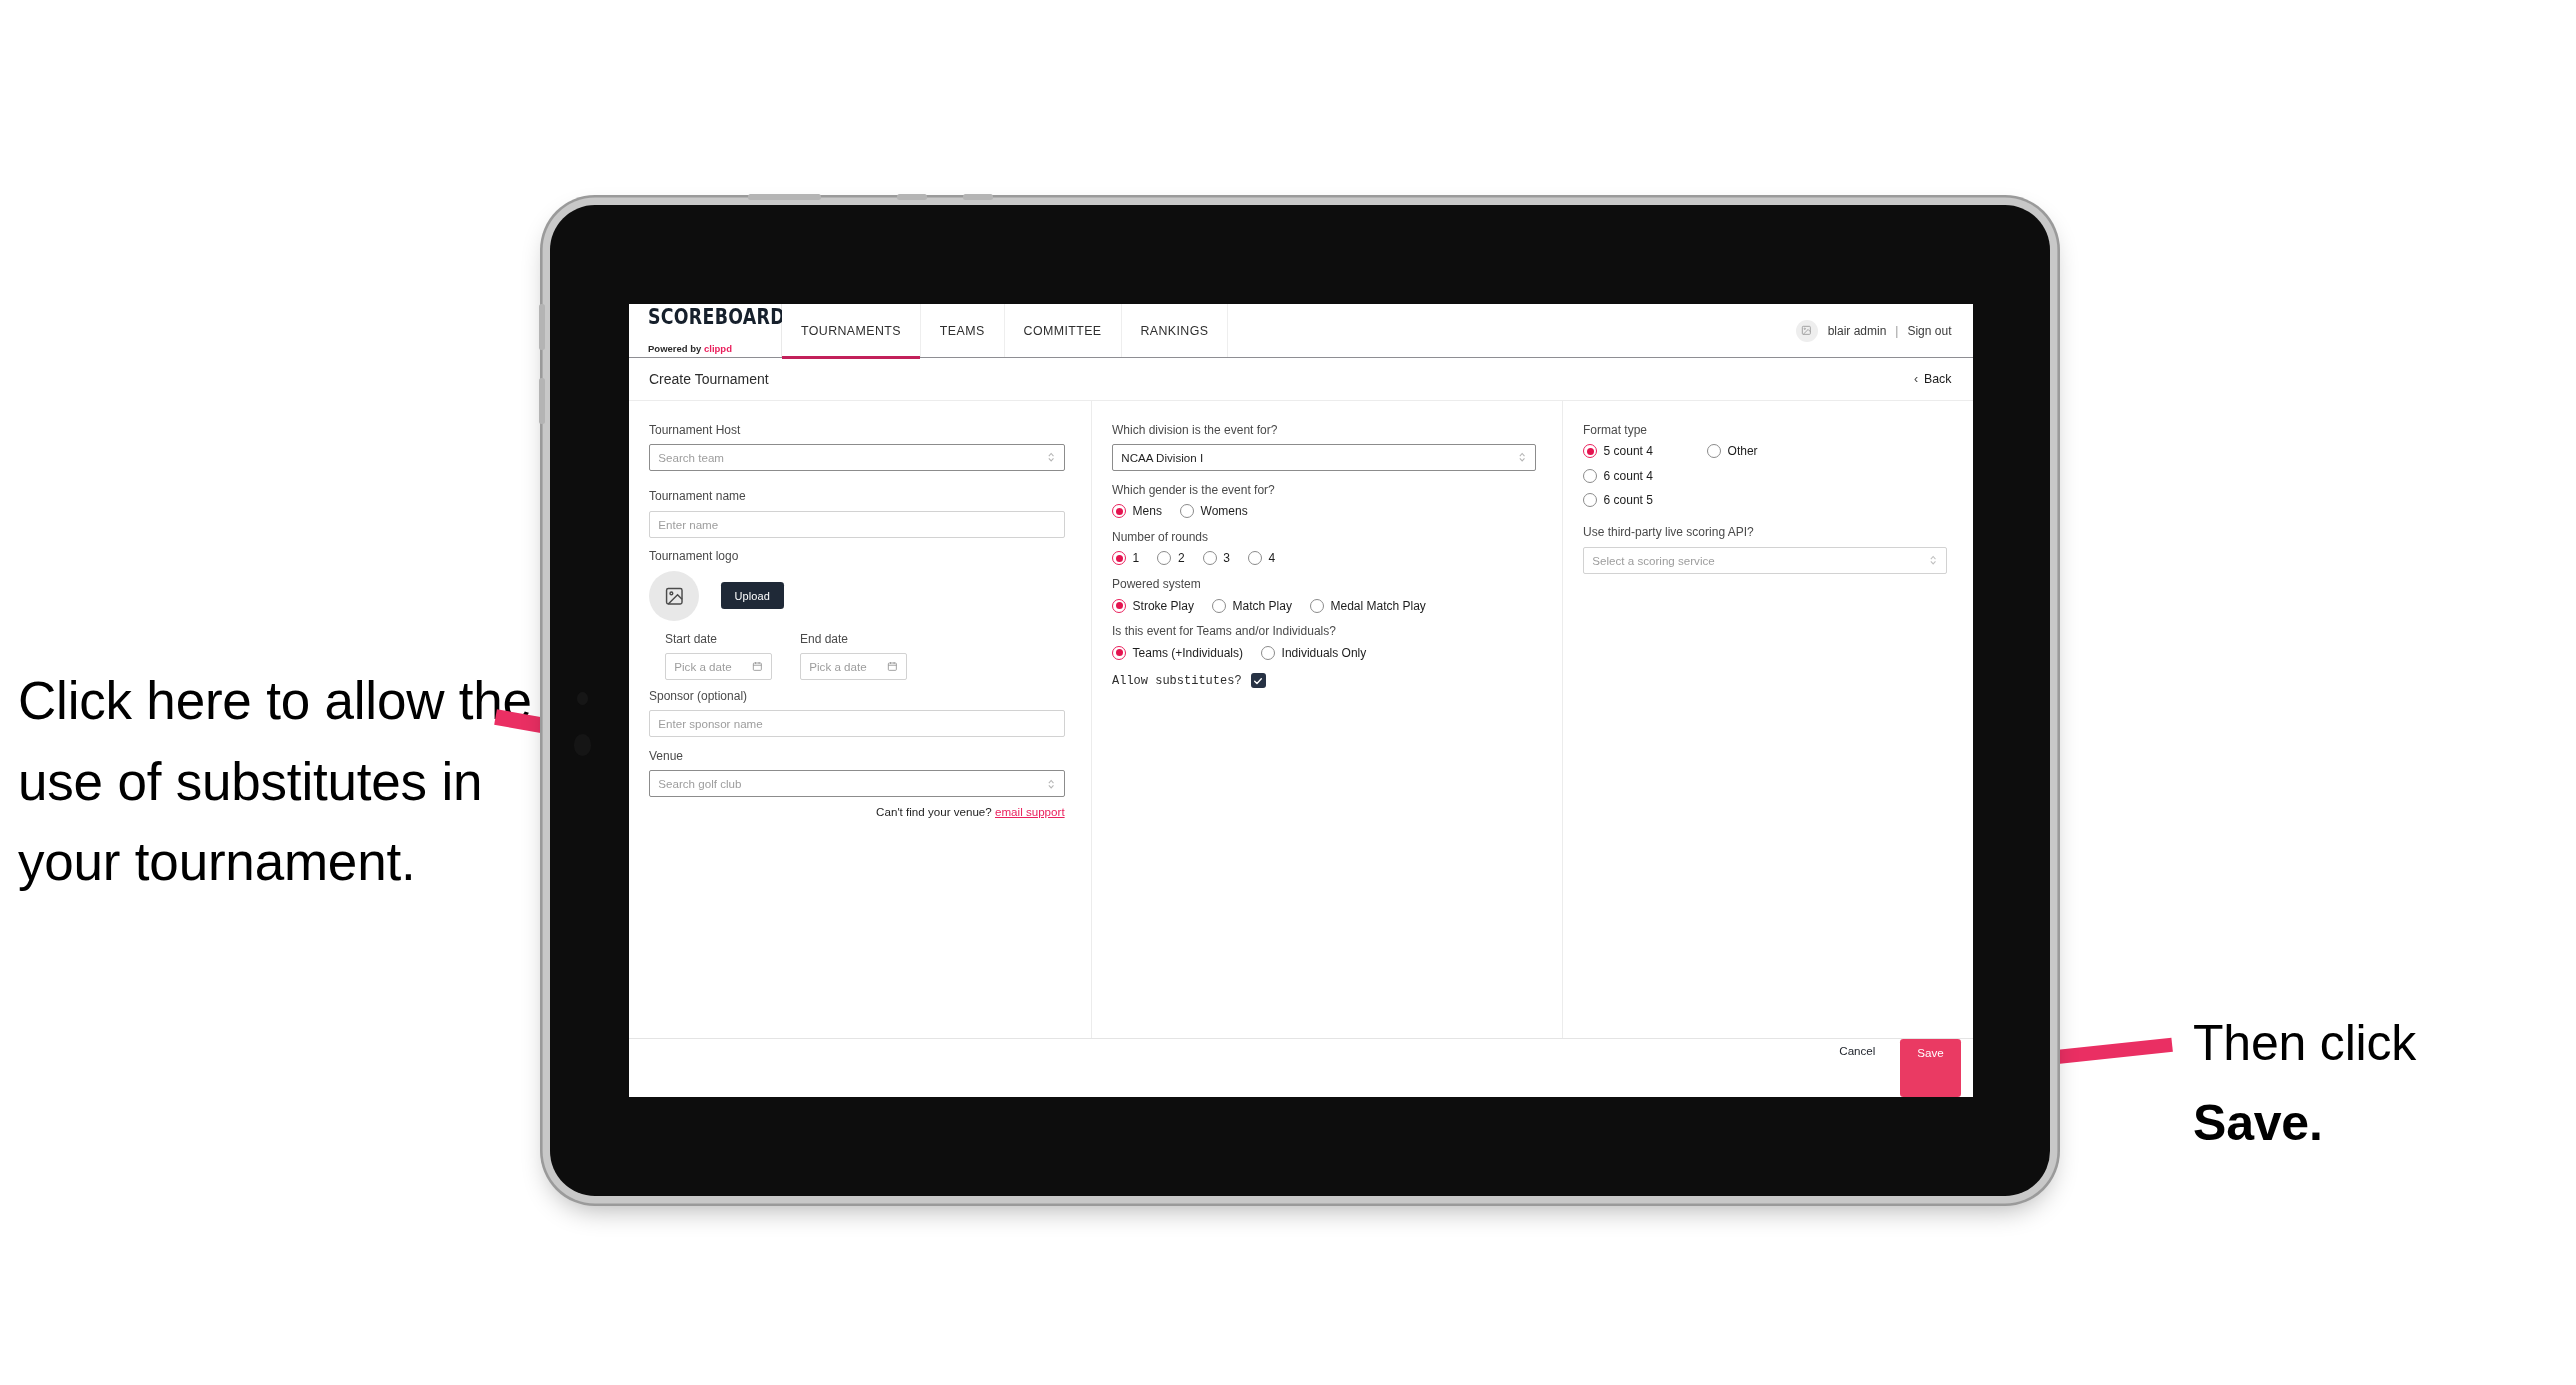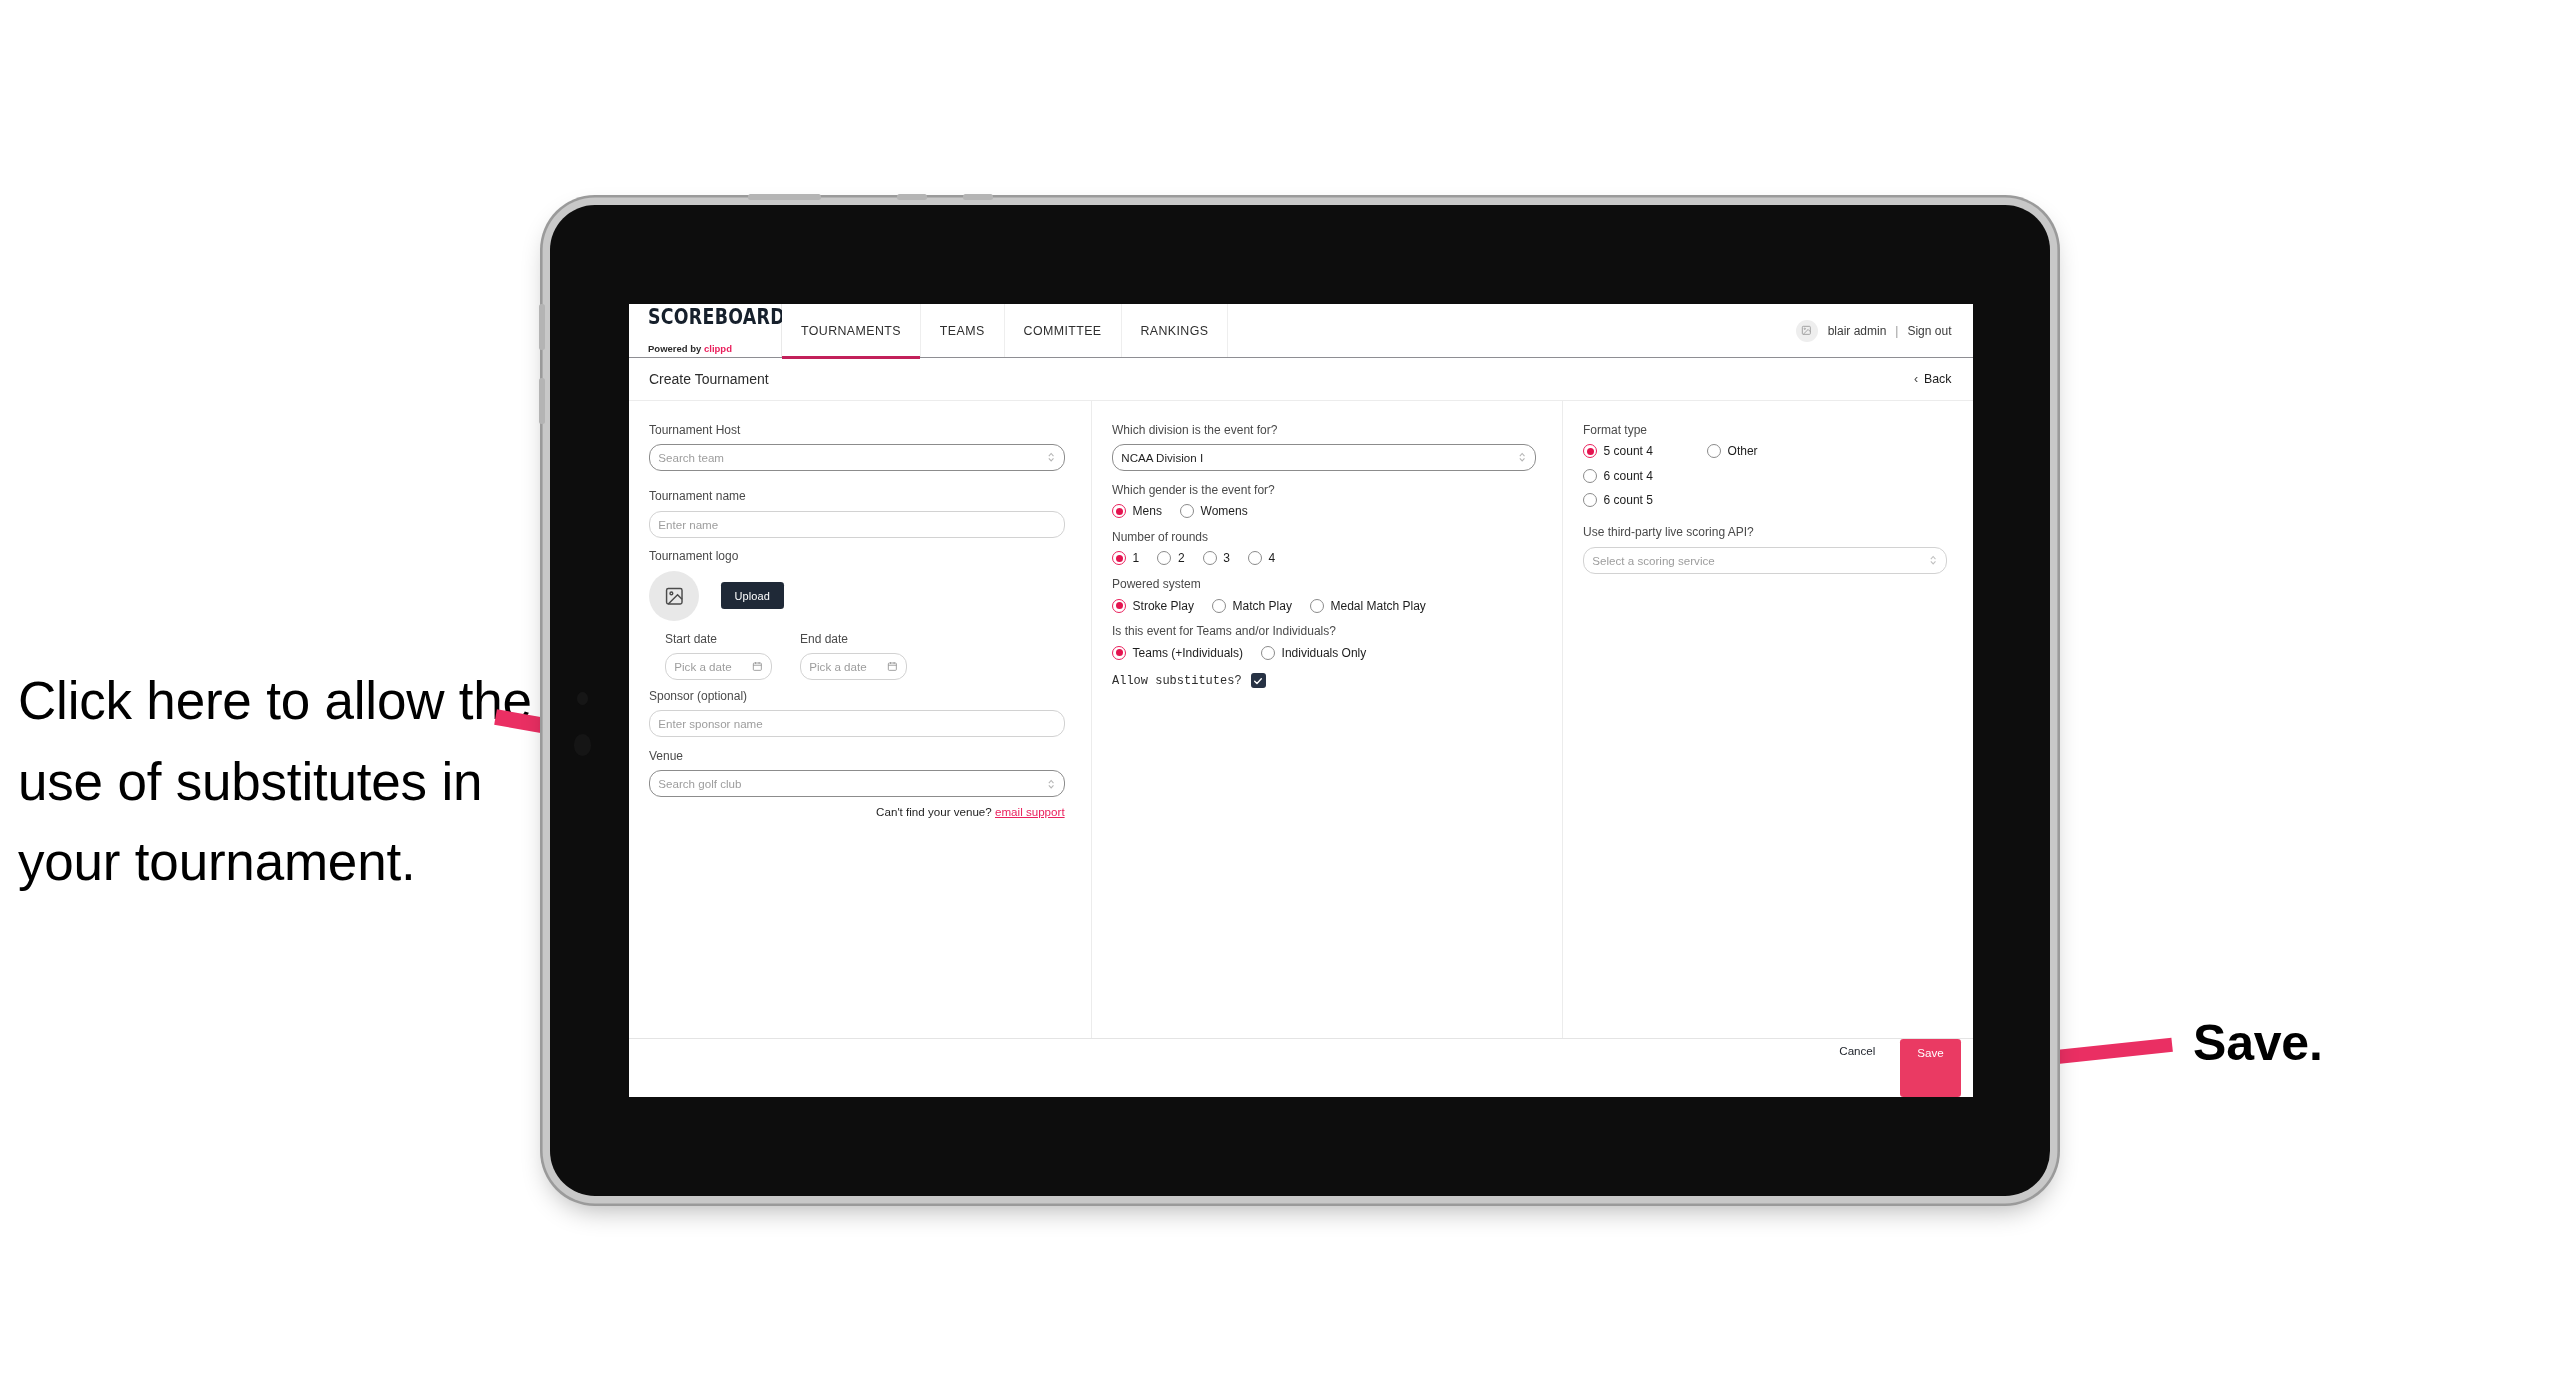--- a/index.html
+++ b/index.html
@@ -188,21 +188,21 @@
     font-size: 12px;
     color: #4a4a4a;
     margin-bottom: 6.6px;
     line-height: 1.25;
   }
   .label.tight { margin-bottom: 5.8px; }
   .field {
     width: 100%;
     height: 27px;
     border: 0.8px solid #b9b9b9;
-    border-radius: 12px;
+    border-radius: 2px;
     background: #fff;
     display: flex; align-items: center;
     padding: 0 8.3px;
     font-size: 11.6px;
     color: #9d9d9d;
     position: relative;
     cursor: text;
   }
   .field.strong { border-color: #8c8c8c; }
   .field.light { border-color: #d2d2d2; }
@@ -327,20 +327,21 @@
     padding: 6.6px 17.3px;
     cursor: pointer;
   }
 </style>
 </head>
 <body>
 
 <div class="annotation-left">Click here to allow the use of substitutes in your tournament.</div>
 
 <div class="annotation-right">
+  <div>Then click</div>
   <div class="bold">Save.</div>
 </div>
 
 <svg class="arrow-svg" viewBox="0 0 3119 1678">
 
   <g>
     <line x1="600" y1="868" x2="1260" y2="985" stroke="#ea2f63" stroke-width="19" stroke-linecap="butt"></line>
     <polygon points="1300,1002 1232,963 1246,1028" fill="#ea2f63"></polygon>
   </g>
 

